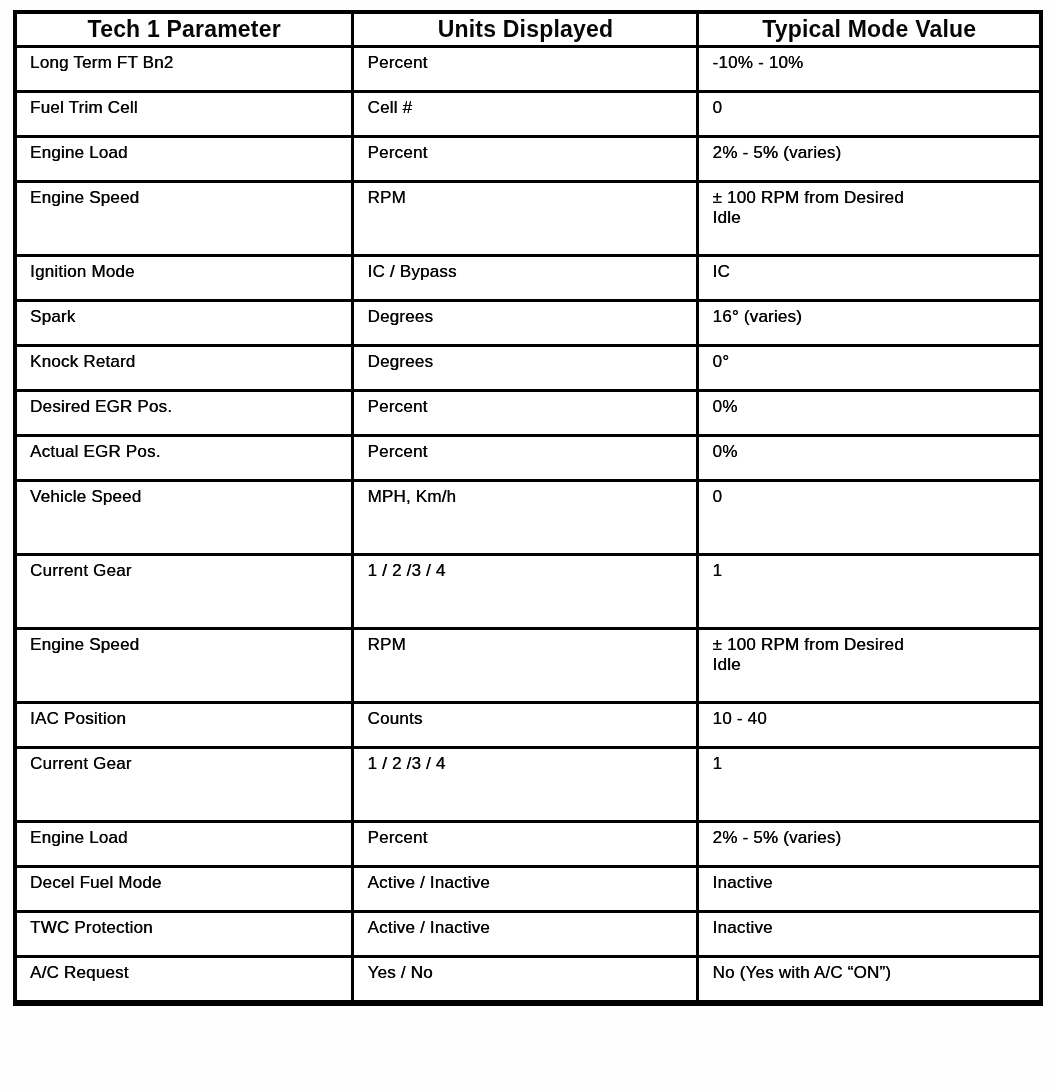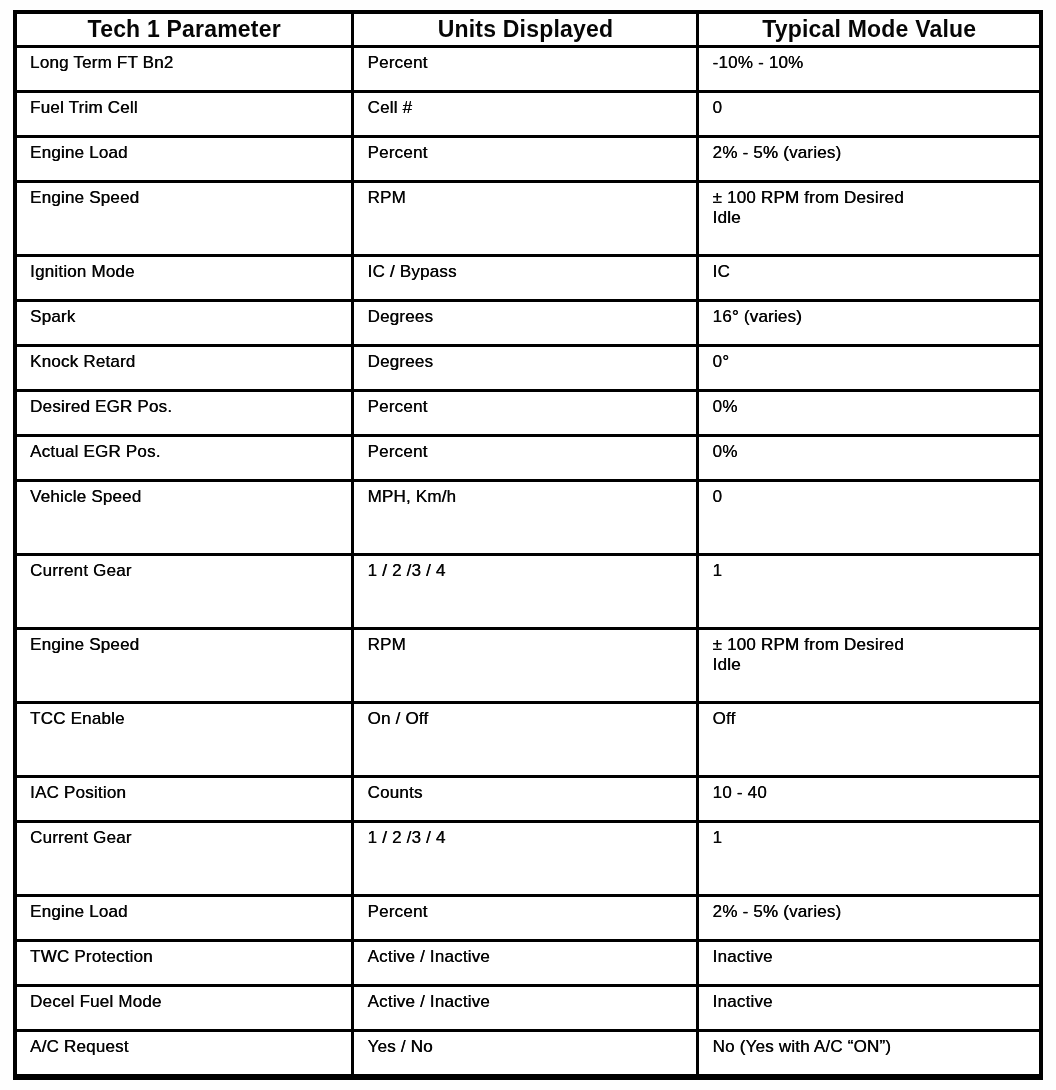--- a/index.html
+++ b/index.html
@@ -126,47 +126,42 @@
           <td class="cell param">Current Gear</td>
           <td class="cell units">1 / 2 /3 / 4</td>
           <td class="cell value">1</td>
         </tr>
         <tr class="tall">
           <td class="cell param">Engine Speed</td>
           <td class="cell units">RPM</td>
           <td class="cell value">± 100 RPM from Desired
 Idle</td>
         </tr>
-        <tr class="tall">
-          <td class="cell param">TCC Enable</td>
-          <td class="cell units">On / Off</td>
-          <td class="cell value">Off</td>
-        </tr>
         <tr>
           <td class="cell param">IAC Position</td>
           <td class="cell units">Counts</td>
           <td class="cell value">10 - 40</td>
         </tr>
         <tr class="tall">
           <td class="cell param">Current Gear</td>
           <td class="cell units">1 / 2 /3 / 4</td>
           <td class="cell value">1</td>
         </tr>
         <tr>
           <td class="cell param">Engine Load</td>
           <td class="cell units">Percent</td>
           <td class="cell value">2% - 5% (varies)</td>
         </tr>
         <tr>
-          <td class="cell param">TWC Protection</td>
+          <td class="cell param">Decel Fuel Mode</td>
           <td class="cell units">Active / Inactive</td>
           <td class="cell value">Inactive</td>
         </tr>
         <tr>
-          <td class="cell param">Decel Fuel Mode</td>
+          <td class="cell param">TWC Protection</td>
           <td class="cell units">Active / Inactive</td>
           <td class="cell value">Inactive</td>
         </tr>
         <tr>
           <td class="cell param">A/C Request</td>
           <td class="cell units">Yes / No</td>
           <td class="cell value">No (Yes with A/C “ON”)</td>
         </tr>
       </tbody>
   </table>

